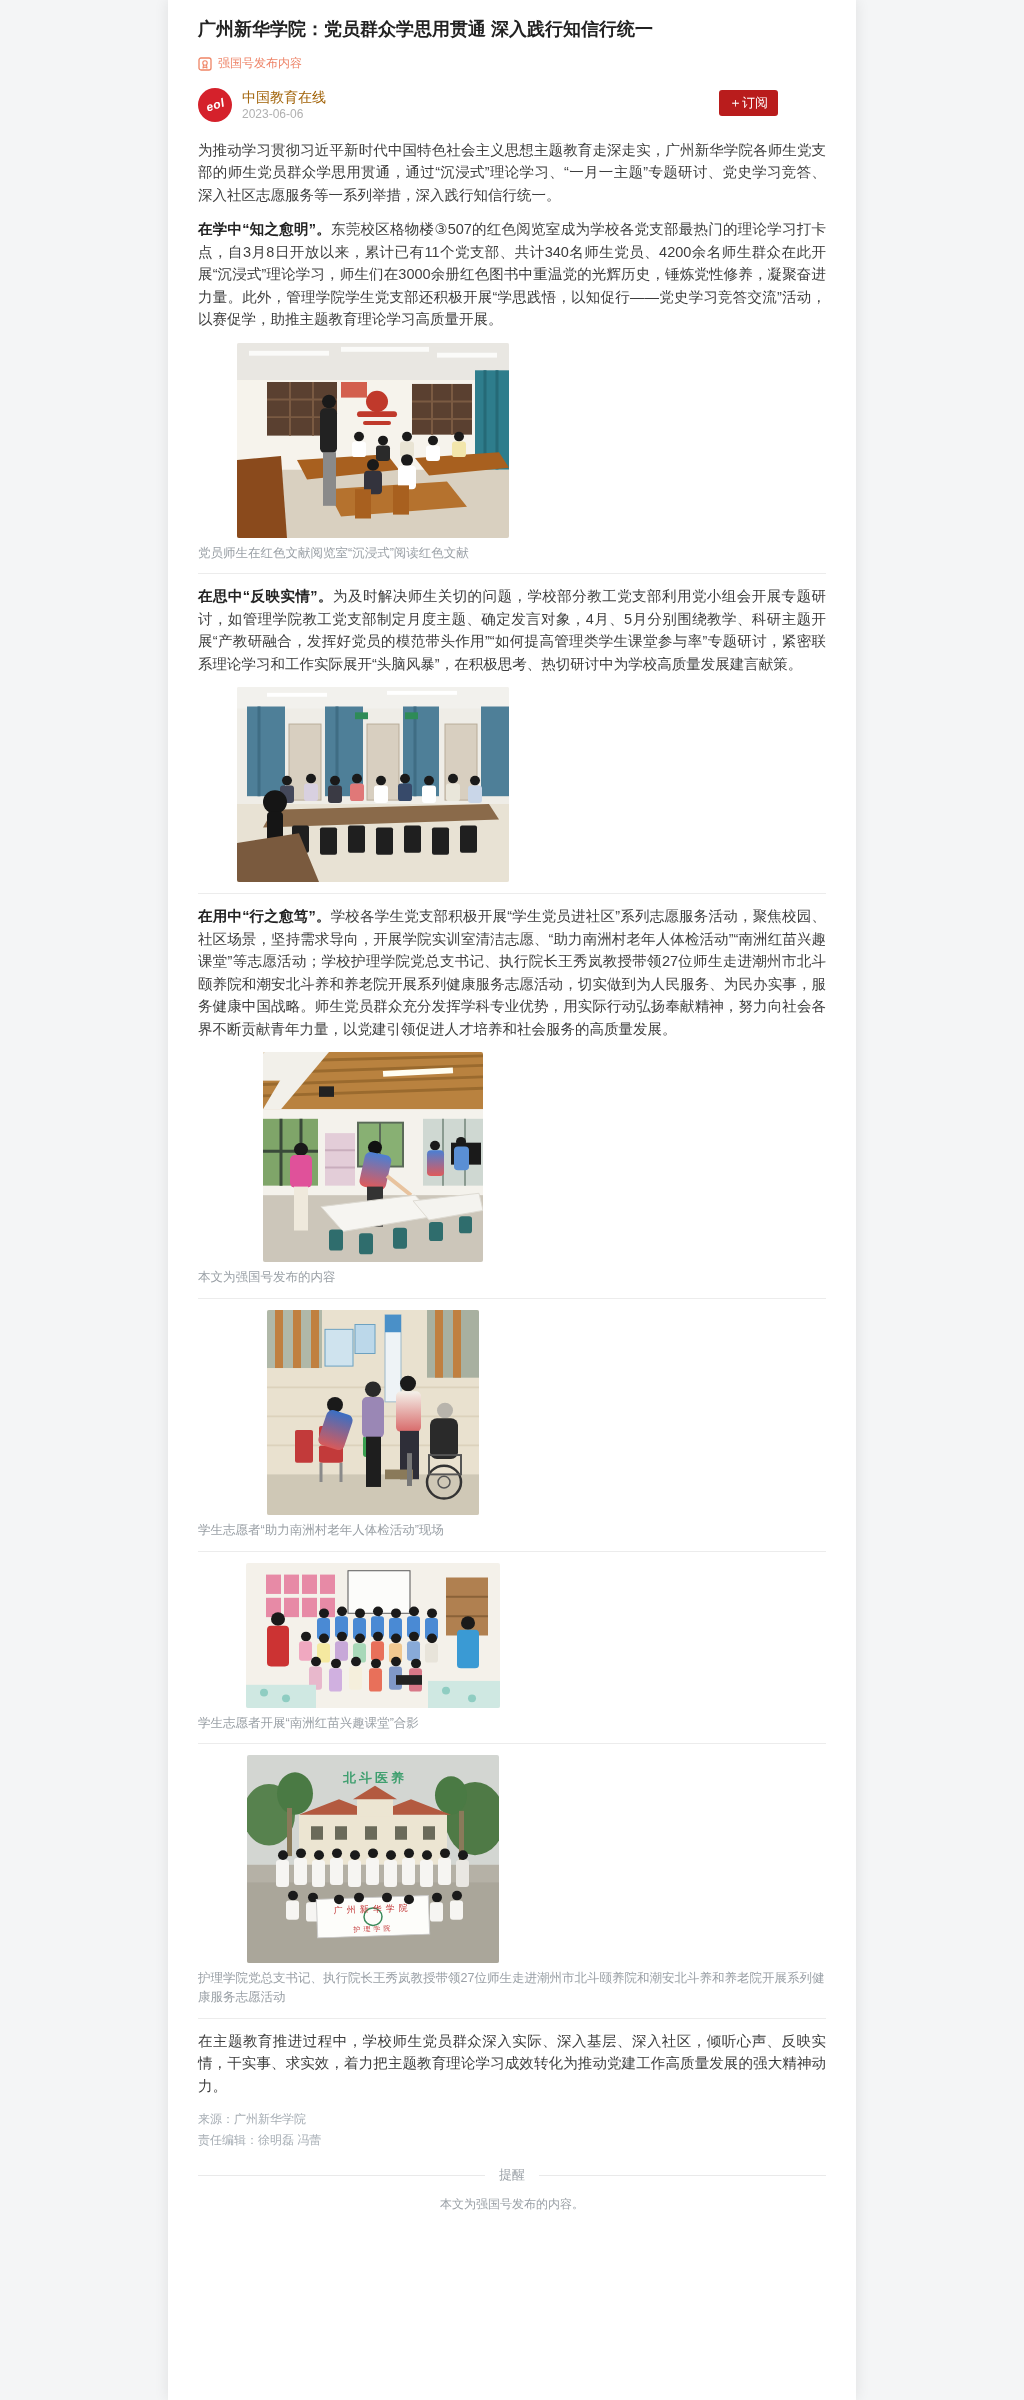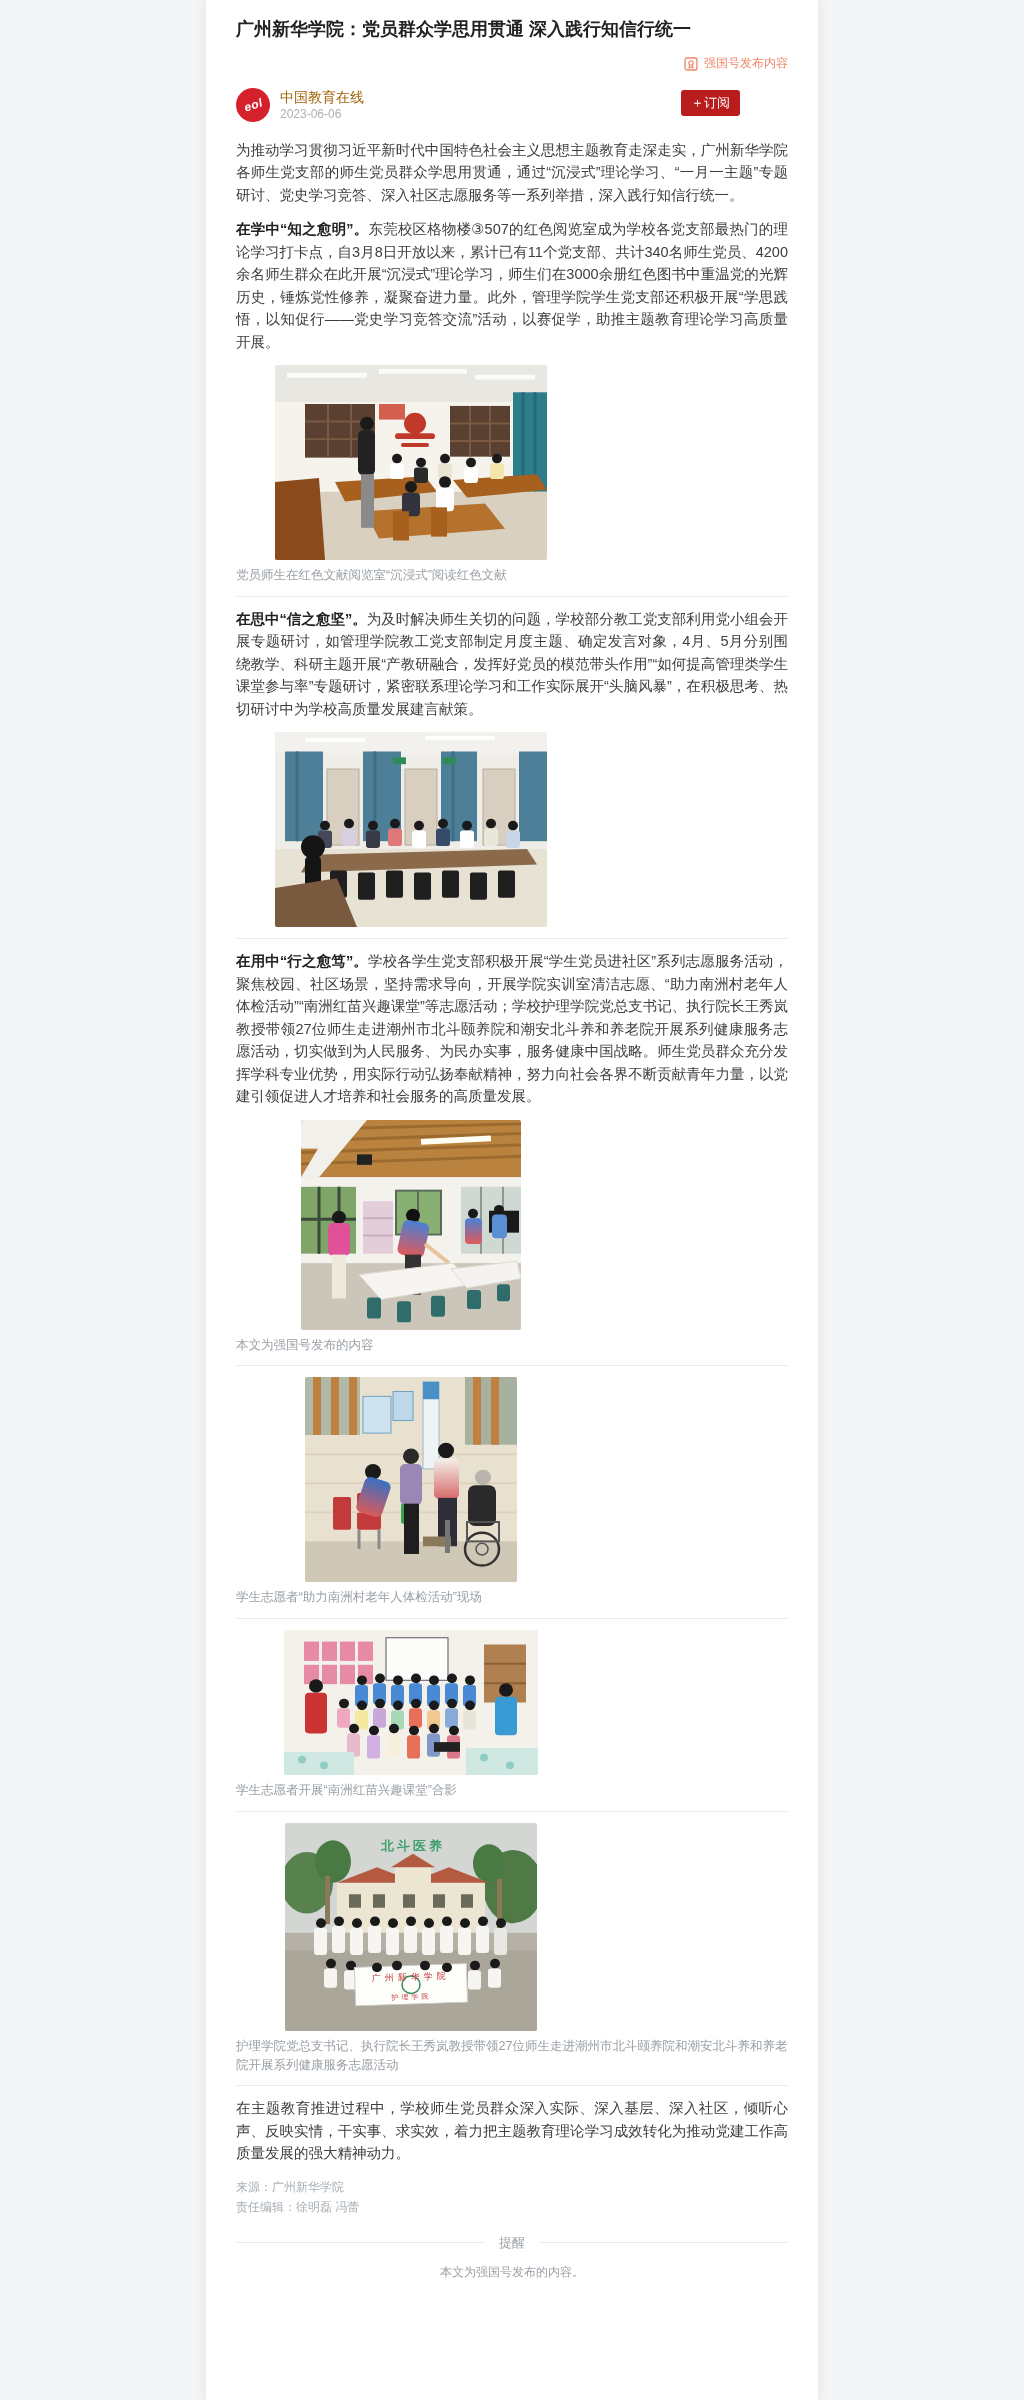--- a/index.html
+++ b/index.html
@@ -1,24 +1,24 @@
 <!DOCTYPE html>
 <html><head>
 <meta charset="utf-8">
 <style>
   * { margin:0; padding:0; box-sizing:border-box; }
   html,body { background:#f4f5f6; font-family:"Liberation Sans","DejaVu Sans",sans-serif; }
   .page { width:1024px; min-height:2400px; margin:0 auto; background:#f4f5f6; }
   .card {
-    width:612px; margin:0 auto; min-height:2400px; background:#ffffff;
+    width:688px; margin:0 auto; min-height:2400px; background:#ffffff;
     box-shadow:0 0 14px rgba(0,0,0,0.09);
     padding:14px 30px 18px;
   }
   h1.title { font-size:18px; line-height:1.5; color:#222; font-weight:bold; margin:2px 0 12px; }
-  .badge { display:flex; align-items:center; gap:6px; margin-bottom:16px;justify-content:flex-end; }
+  .badge { display:flex; align-items:center; gap:6px; margin-bottom:16px; }
   .badge .badge-txt { font-size:12px; color:#ee8468; }
   .pub-row { display:flex; align-items:center; position:relative; margin-bottom:16px; }
   .avatar {
     width:34px; height:34px; border-radius:50%; background:#d5212b; color:#fff;
     display:flex; align-items:center; justify-content:center;
     font-style:italic; font-weight:bold; font-size:12px; letter-spacing:0.5px;
     transform:none; overflow:hidden; flex:0 0 34px;
   }
   .avatar span { transform:rotate(-18deg); display:block; }
   .pub-meta { margin-left:10px; }
@@ -127,21 +127,21 @@
             <circle cx="170" cy="120" r="6" fill="#1a1a1a"></circle>
               <rect x="161" y="126" width="18" height="24" rx="4" fill="#ffffff"></rect>
             <rect x="118" y="150" width="16" height="30" fill="#a8601f"></rect>
             <rect x="156" y="146" width="16" height="30" fill="#a8601f"></rect>
           </svg>
         </div>
         <figcaption>党员师生在红色文献阅览室“沉浸式”阅读红色文献</figcaption>
       </figure>
       <hr class="divider">
 
-      <p><b>在思中“信之愈坚”。</b><span>为及时解决师生关切的问题，学校部分教工党支部利用党小组会开展专题研讨，如管理学院教工党支部制定月度主题、确定发言对象，4月、5月分别围绕教学、科研主题开展“产教研融合，发挥好党员的模范带头作用”“如何提高管理类学生课堂参与率”专题研讨，紧密联系理论学习和工作实际展开“头脑风暴”，在积极思考、热切研讨中为学校高质量发展建言献策。</span></p>
+      <p><b>在思中“反映实情”。</b><span>为及时解决师生关切的问题，学校部分教工党支部利用党小组会开展专题研讨，如管理学院教工党支部制定月度主题、确定发言对象，4月、5月分别围绕教学、科研主题开展“产教研融合，发挥好党员的模范带头作用”“如何提高管理类学生课堂参与率”专题研讨，紧密联系理论学习和工作实际展开“头脑风暴”，在积极思考、热切研讨中为学校高质量发展建言献策。</span></p>
 
       <figure>
         <div class="figwrap">
           <svg class="photo" width="272" height="195" viewBox="0 0 272 200" preserveAspectRatio="none">
             <rect width="272" height="200" fill="#efede7"></rect>
             <rect x="0" y="0" width="272" height="22" fill="#f2f1ed"></rect>
             <rect x="30" y="6" width="60" height="4" fill="#ffffff"></rect>
             <rect x="150" y="4" width="70" height="4" fill="#ffffff"></rect>
             <rect x="10" y="20" width="38" height="92" fill="#4e7f98"></rect>
             <rect x="88" y="20" width="38" height="92" fill="#4e7f98"></rect>

